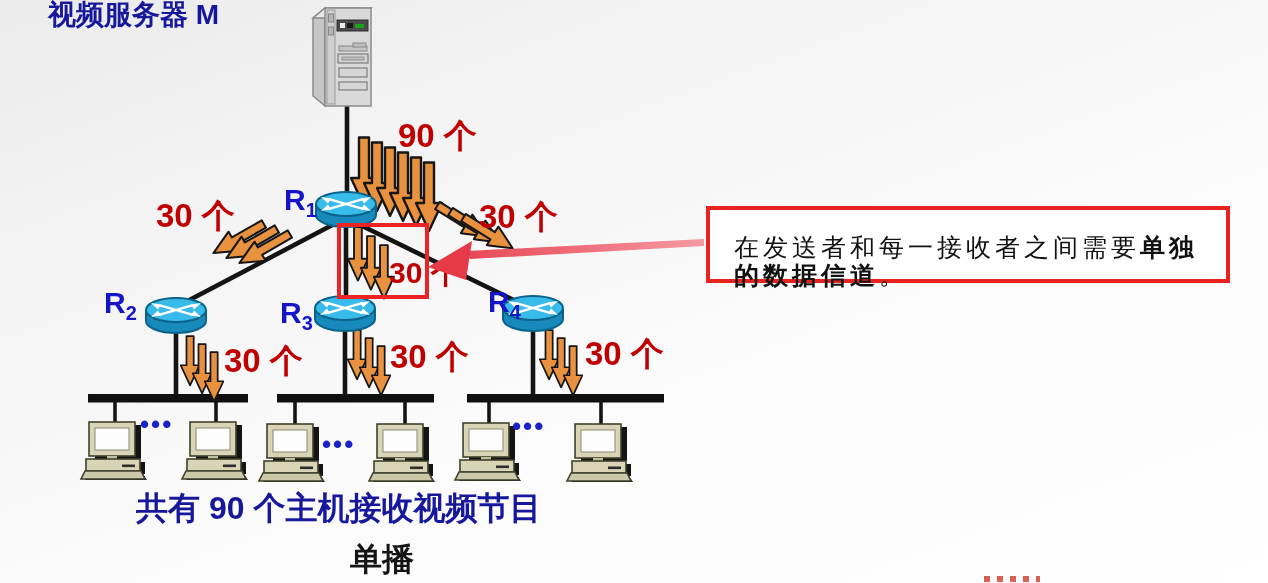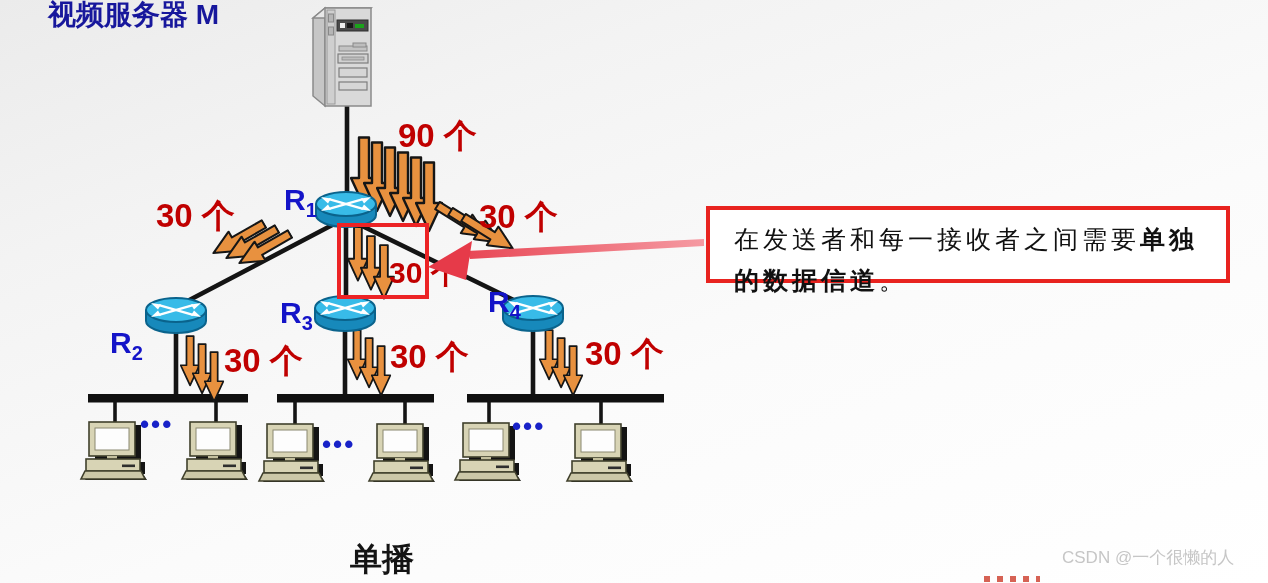--- a/index.html
+++ b/index.html
@@ -16,22 +16,22 @@
   .count{font-size:33px;color:#c00000;z-index:3;}
   .dots{font-size:26px;color:#1822c8;letter-spacing:2px;z-index:3;}
   .caption{left:136px;top:491px;font-size:32px;color:#17179c;z-index:3;}
   .mode{left:350px;top:542px;font-size:32px;color:#141414;z-index:3;}
   .watermark{left:1062px;top:549px;font-size:17px;font-weight:normal;color:#c6c6c6;z-index:3;}
   .hlbox{position:absolute;left:337px;top:223px;width:92px;height:76px;
     border:4px solid #ec2325;box-sizing:border-box;z-index:2;background:transparent;}
   .callout{
     position:absolute;left:706px;top:206px;width:524px;height:77px;box-sizing:border-box;
     border:4px solid #e8231f;background:#ffffff;z-index:4;
-    font-family:"DejaVu Serif","Liberation Serif",serif;font-size:25px;line-height:41px;
-    letter-spacing:4px;color:#111;padding:9px 14px 0 24px;
+    font-family:"DejaVu Serif","Liberation Serif",serif;font-size:25px;line-height:28px;
+    letter-spacing:4px;color:#111;padding:24px 14px 0 24px;
   }
   .callout b{font-weight:bold;}
   .clip-frag{
     position:absolute;left:984px;top:576px;width:56px;height:6px;z-index:3;
     background:repeating-linear-gradient(90deg,#cc3b2a 0 6px,transparent 6px 13px);
     opacity:.8;
   }
   .ptr{z-index:5;}
 </style>
 </head>
@@ -182,21 +182,21 @@
     </defs>
     <polygon points="704,239 467,251 470,259 704,246" fill="url(#ptrgrad)"></polygon>
     <polygon points="428,267 472,241 466,280" fill="#e63a49"></polygon>
   </svg>
 
   <div class="lbl title">视频服务器 M</div>
 
   <div class="lbl rlabel" style="left:284px;top:158px;margin-top:25px;">
     <span>R</span><sub>1</sub>
   </div>
-  <div class="lbl rlabel" style="left:110px;top:286px;margin-top:40px;">
+  <div class="lbl rlabel" style="left:104px;top:286px;">
     <span>R</span><sub>2</sub>
   </div>
   <div class="lbl rlabel" style="left:280px;top:296px;">
     <span>R</span><sub>3</sub>
   </div>
   <div class="lbl rlabel" style="left:458px;top:285px;margin-left:30px;">
     <span>R</span><sub>4</sub>
   </div>
 
   <div class="lbl count" style="left:398px;top:118px;">90 个</div>
@@ -206,17 +206,17 @@
   <div class="lbl count" style="left:224px;top:343px;">30 个</div>
   <div class="lbl count" style="left:390px;top:339px;">30 个</div>
   <div class="lbl count" style="left:585px;top:336px;">30 个</div>
 
   <div class="lbl dots" style="left:140px;top:410px;">•••</div>
   <div class="lbl dots" style="left:322px;top:430px;">•••</div>
   <div class="lbl dots" style="left:512px;top:412px;">•••</div>
 
   <div class="callout"><span>在发送者和每一接收者之间需要</span><b>单独的数据信道</b><span>。</span></div>
 
+  <div class="lbl caption">共有 90 个主机接收视频节目</div>
   <div class="lbl mode">单播</div>
-  <div class="lbl watermark">CSDN @一个很懒的人</div>
 
   <div class="clip-frag"></div>
 </div>
 
 </body></html>

